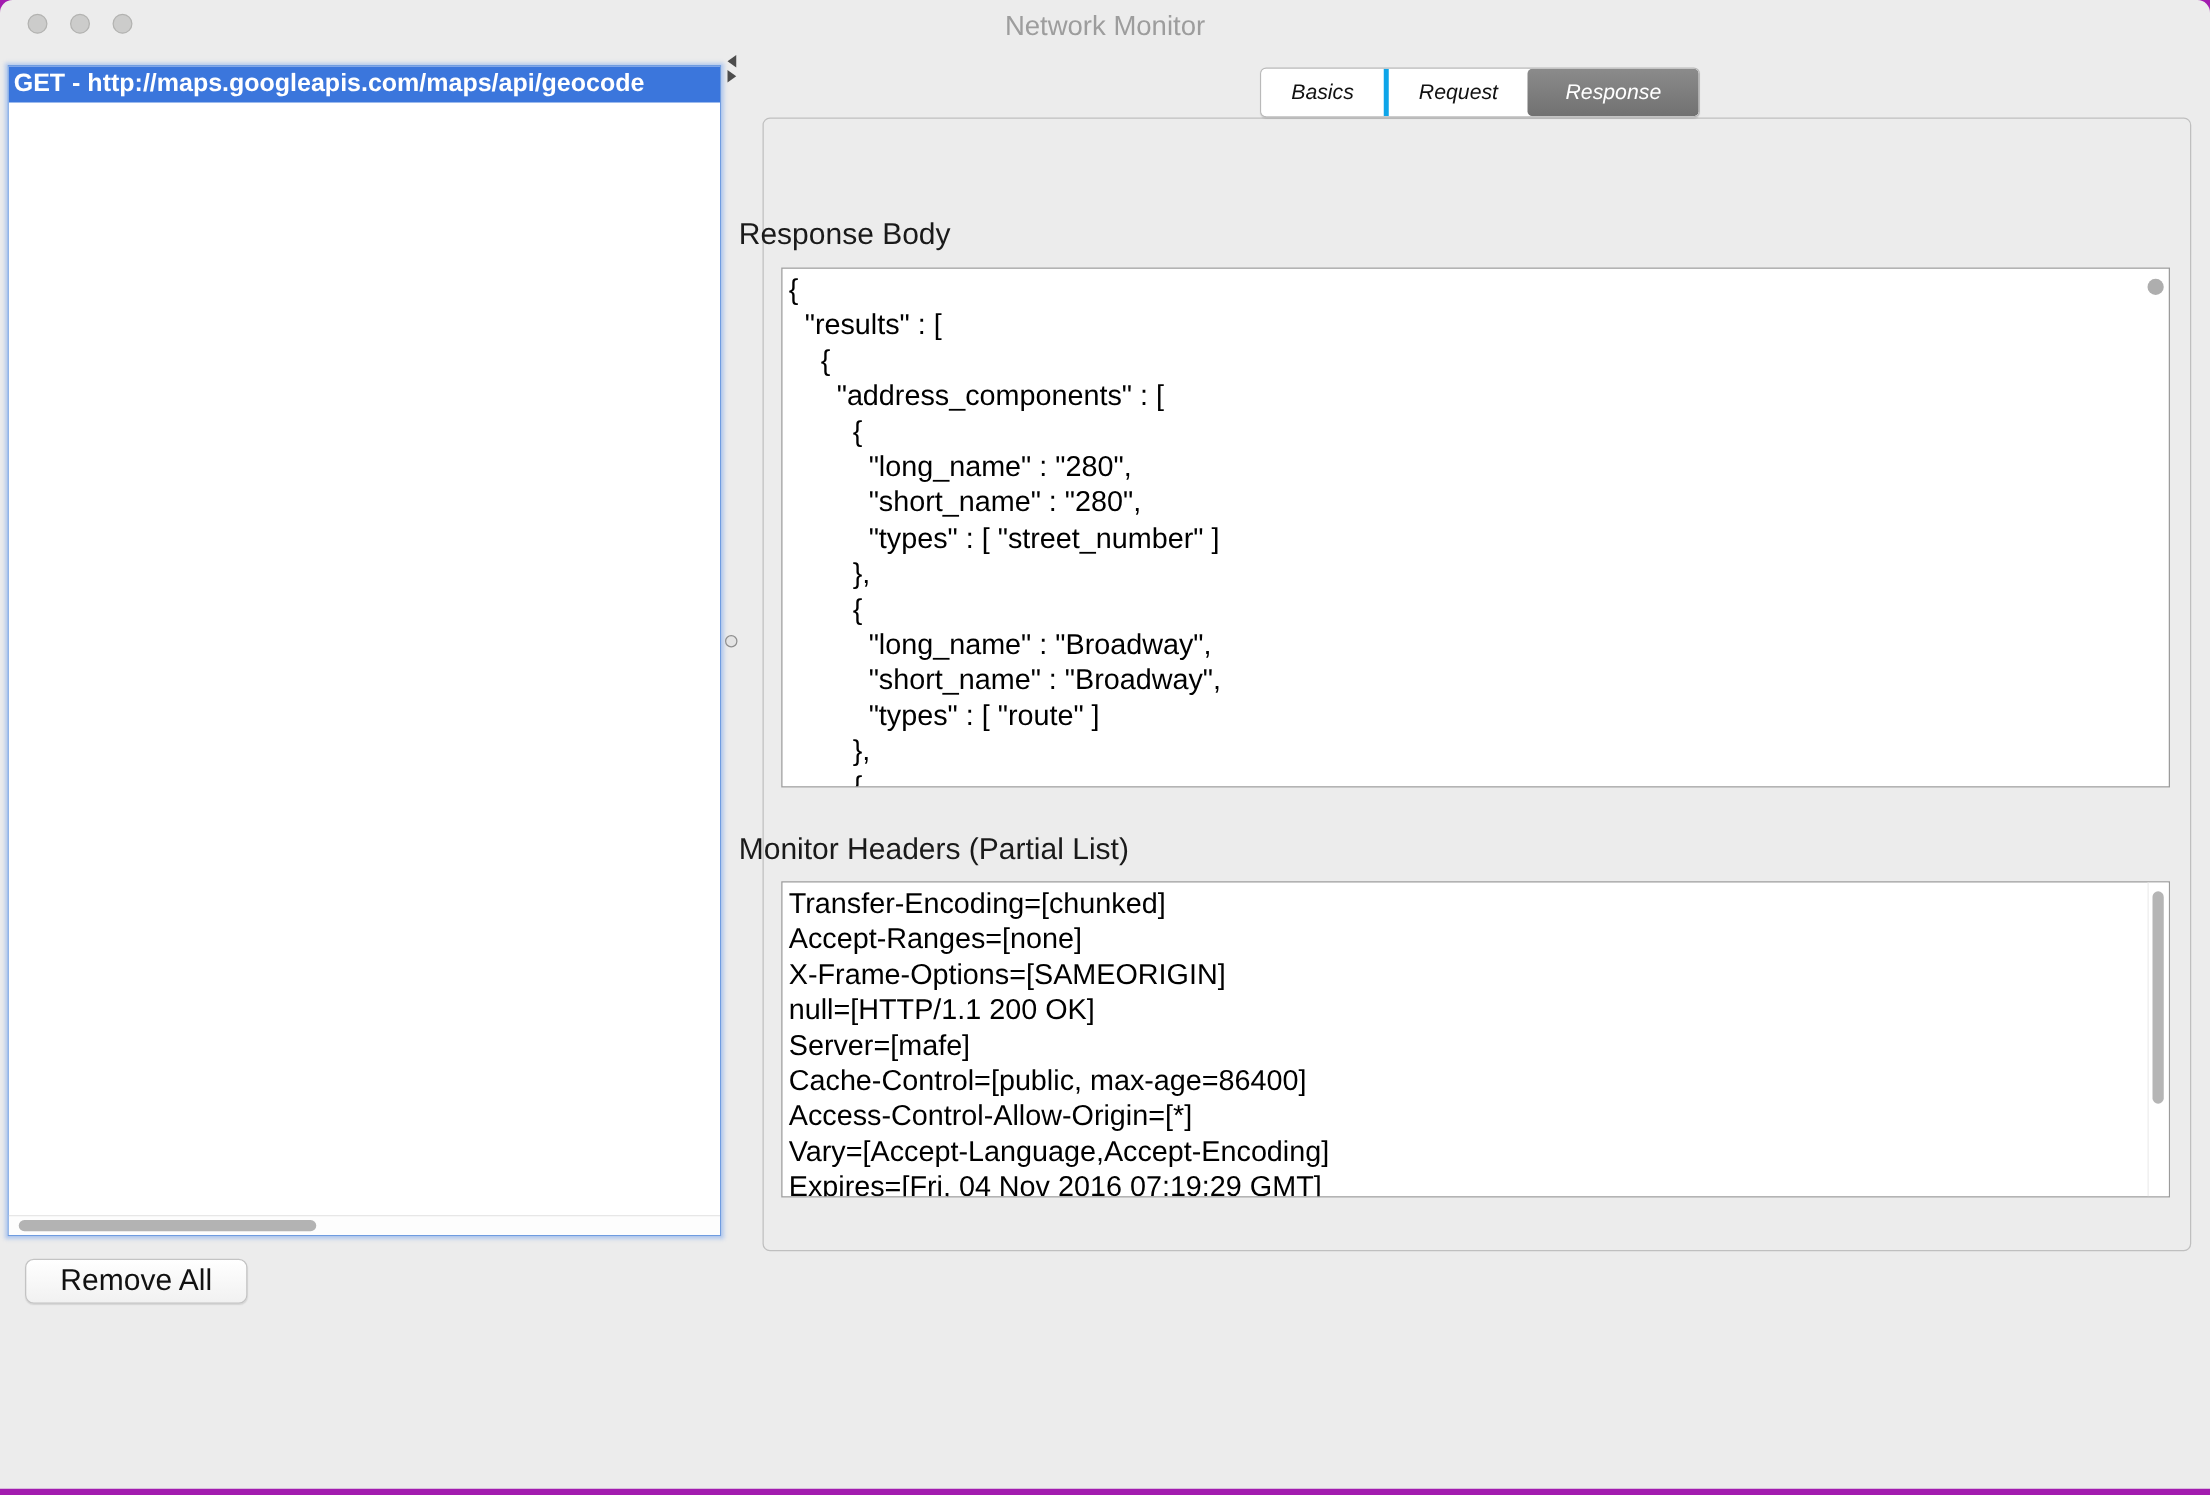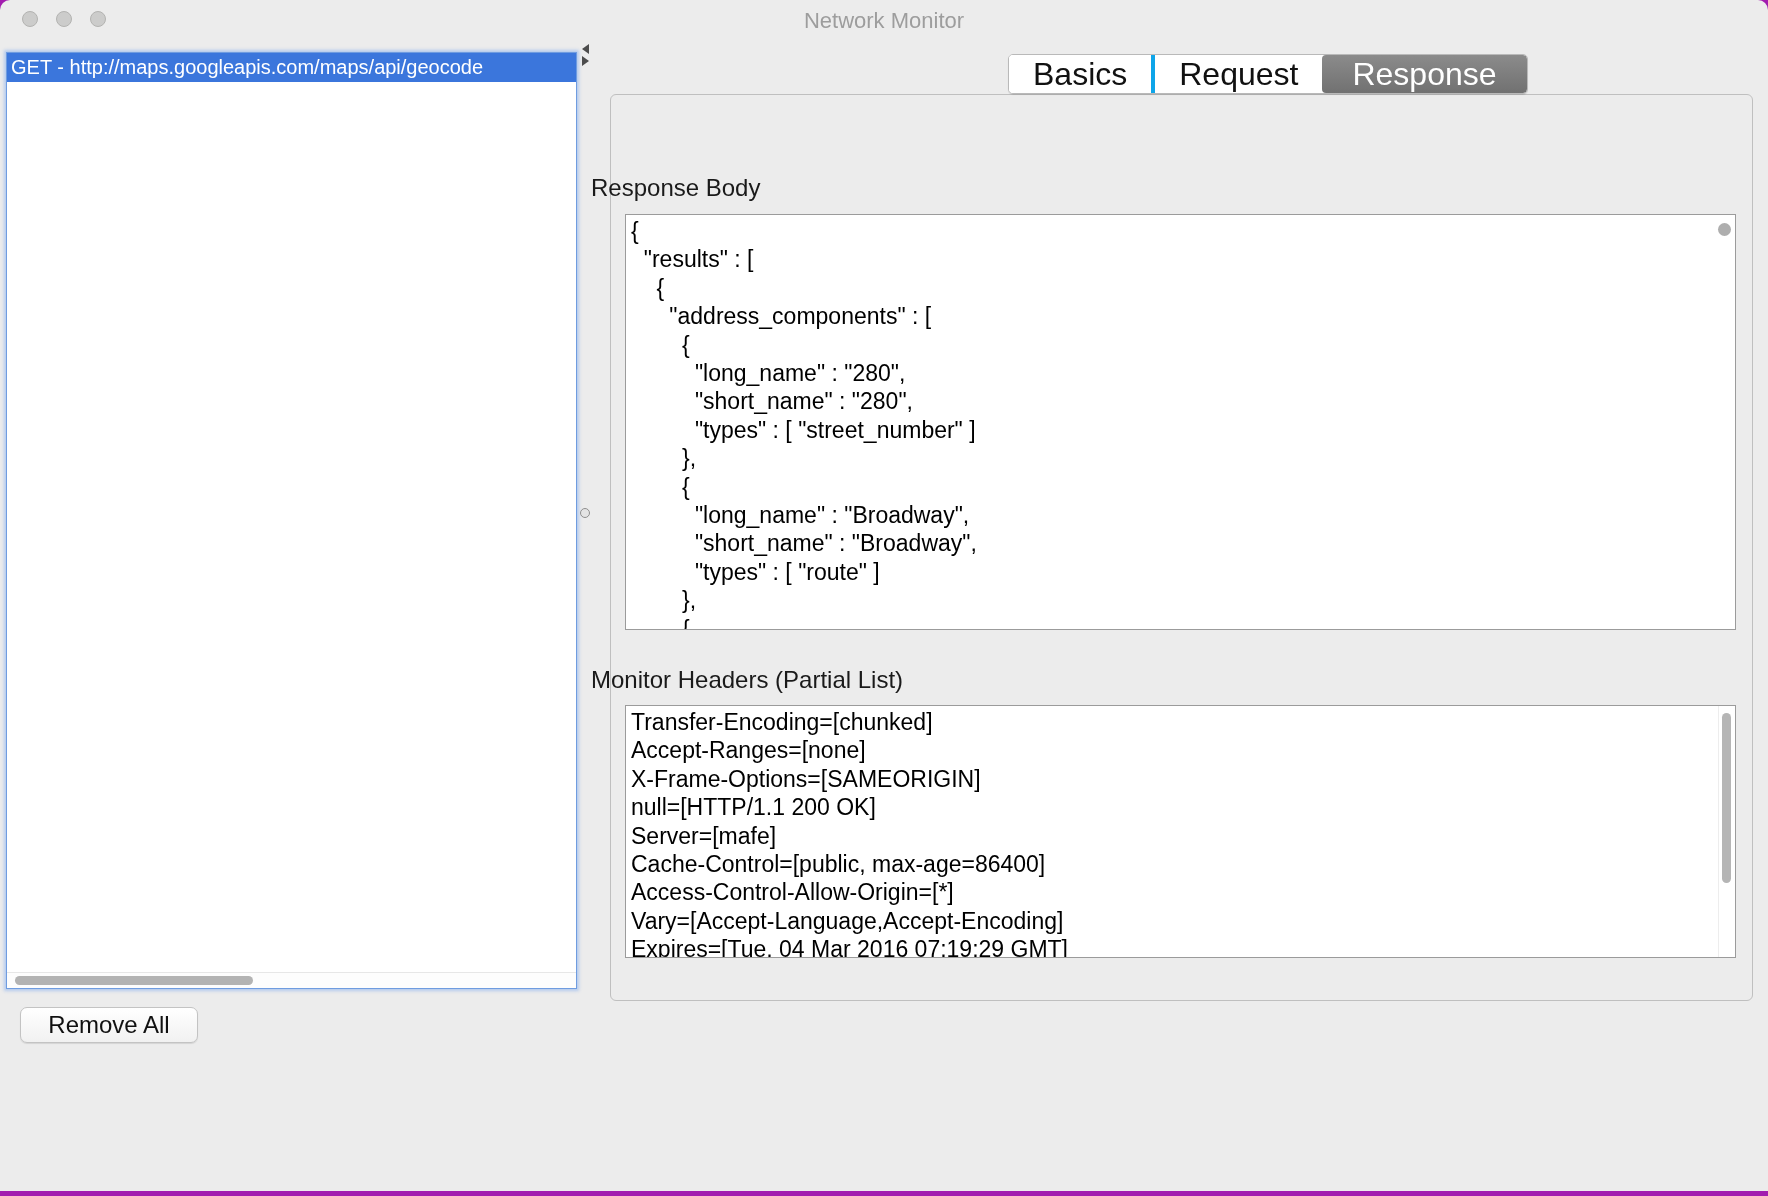--- a/index.html
+++ b/index.html
@@ -66,20 +66,21 @@
   }
   .list-item.selected {
     height: 29px;
     line-height: 29px;
     background: var(--selection-blue, #3b76dc);
     color: #ffffff;
     font-size: 20px;
     padding: 0 4px;
     white-space: nowrap;
     overflow: hidden;
+    font-weight: bold;
   }
   .hscrollbar {
     position: absolute;
     left: 0; right: 0; bottom: 0;
     height: 15px;
     background: #fdfdfd;
     border-top: 1px solid #e7e7e7;
   }
   .hthumb {
     position: absolute;
@@ -137,26 +138,27 @@
     height: 40px;
     display: flex;
     background: #ffffff;
     border: 1px solid #b9b9b9;
     border-radius: 5px;
     box-sizing: border-box;
     overflow: hidden;
     box-shadow: 0 1px 1px rgba(0,0,0,0.10);
   }
   .tab {
-    font-size: 32px;
+    font-size: 17px;
     line-height: 38px;
     padding: 0 24px;
     color: #111111;
     background: #ffffff;
     white-space: nowrap;
+    font-style: italic;
   }
   .tab.sep { border-left: 4px solid #0ea5e9; }
   .tab.selected {
     background: linear-gradient(var(--tab-selected-gray, #8b8b8b), #717171);
     color: #ffffff;
     border-radius: 4px;
     padding: 0 30px;
     text-align: center;
   }
 
@@ -284,21 +286,21 @@
     <div class="section-label headers-label">Monitor Headers (Partial List)</div>
     <div class="textbox headers-box">
       <pre class="code">Transfer-Encoding=[chunked]
 Accept-Ranges=[none]
 X-Frame-Options=[SAMEORIGIN]
 null=[HTTP/1.1 200 OK]
 Server=[mafe]
 Cache-Control=[public, max-age=86400]
 Access-Control-Allow-Origin=[*]
 Vary=[Accept-Language,Accept-Encoding]
-Expires=[Tue, 04 Mar 2016 07:19:29 GMT]</pre>
+Expires=[Fri, 04 Nov 2016 07:19:29 GMT]</pre>
       <div class="vscrollbar">
         <div class="vthumb"></div>
       </div>
     </div>
 
     <button class="remove-all">Remove All</button>
 
   </div>
 </div>
 

